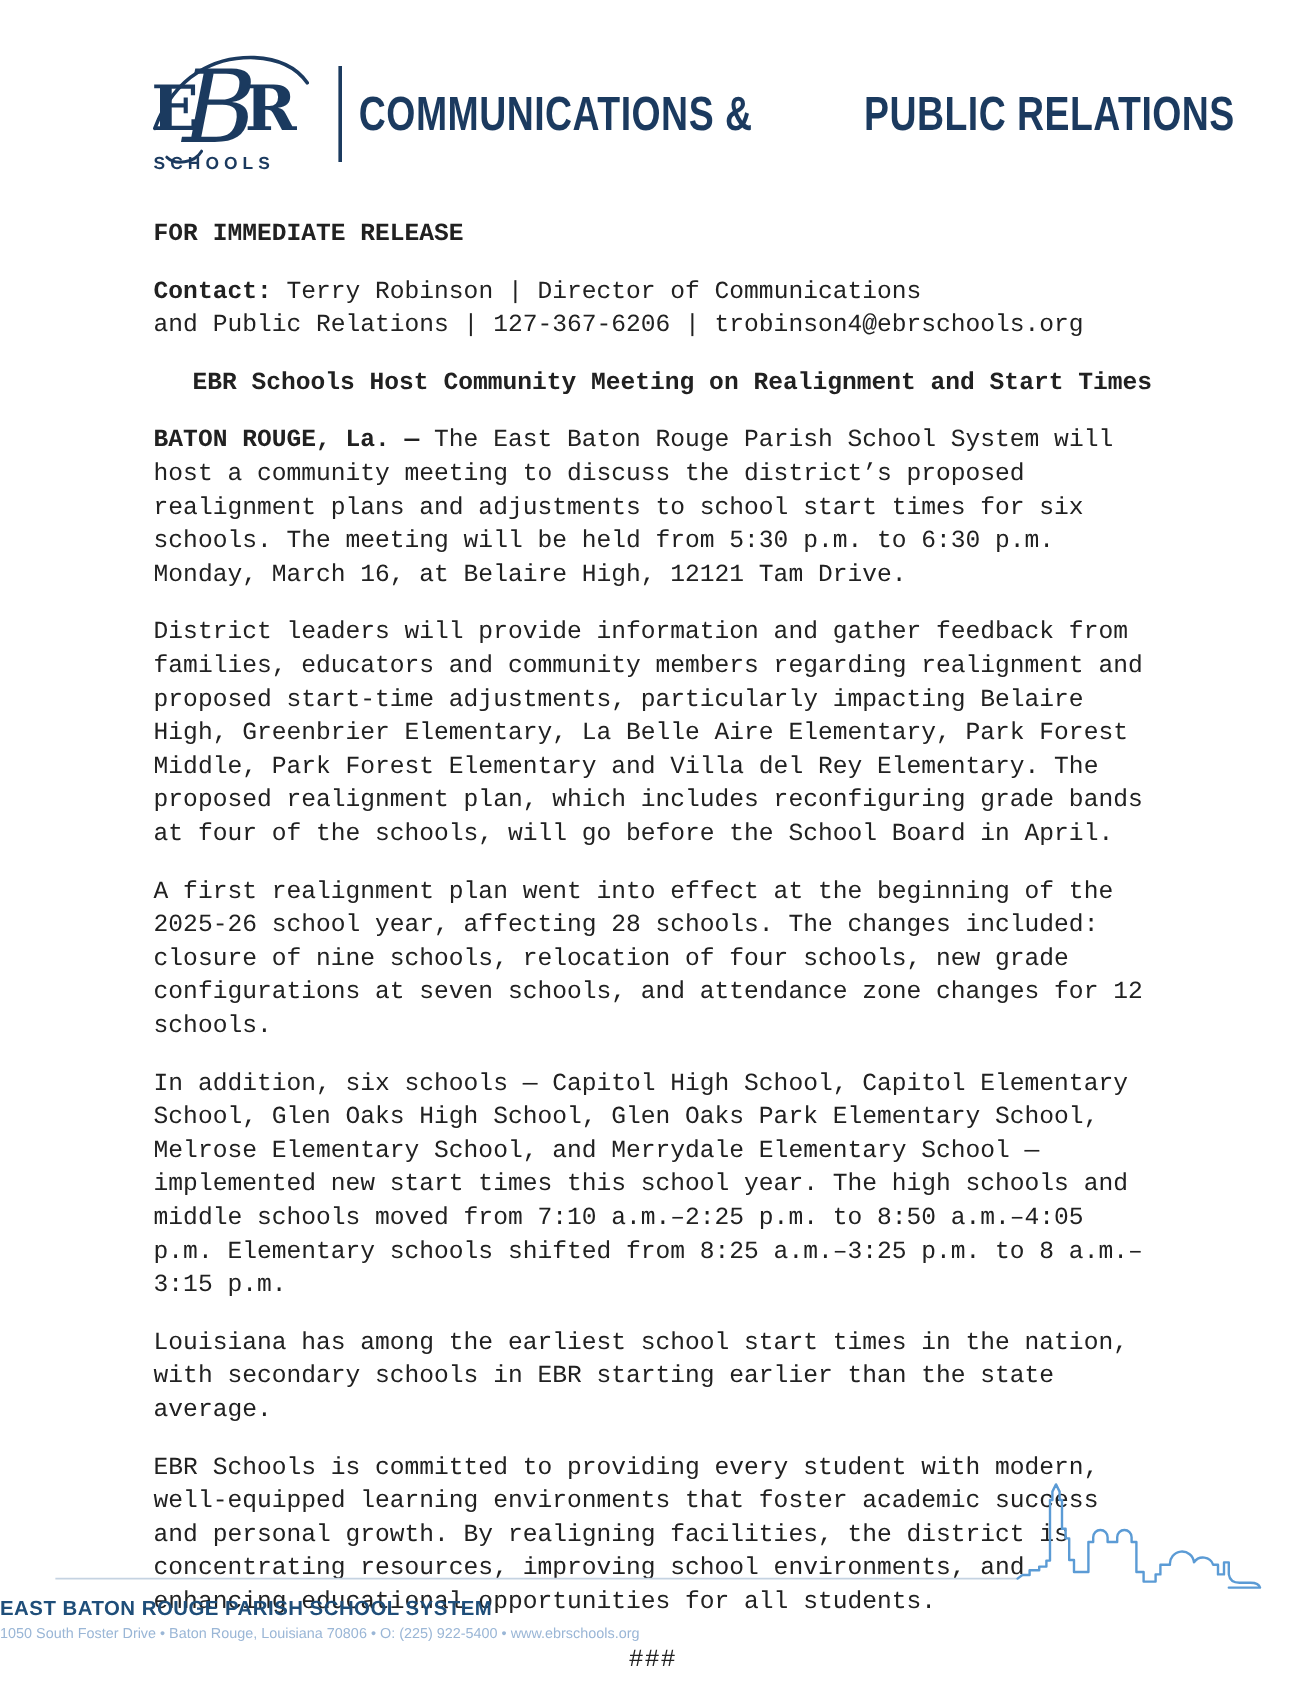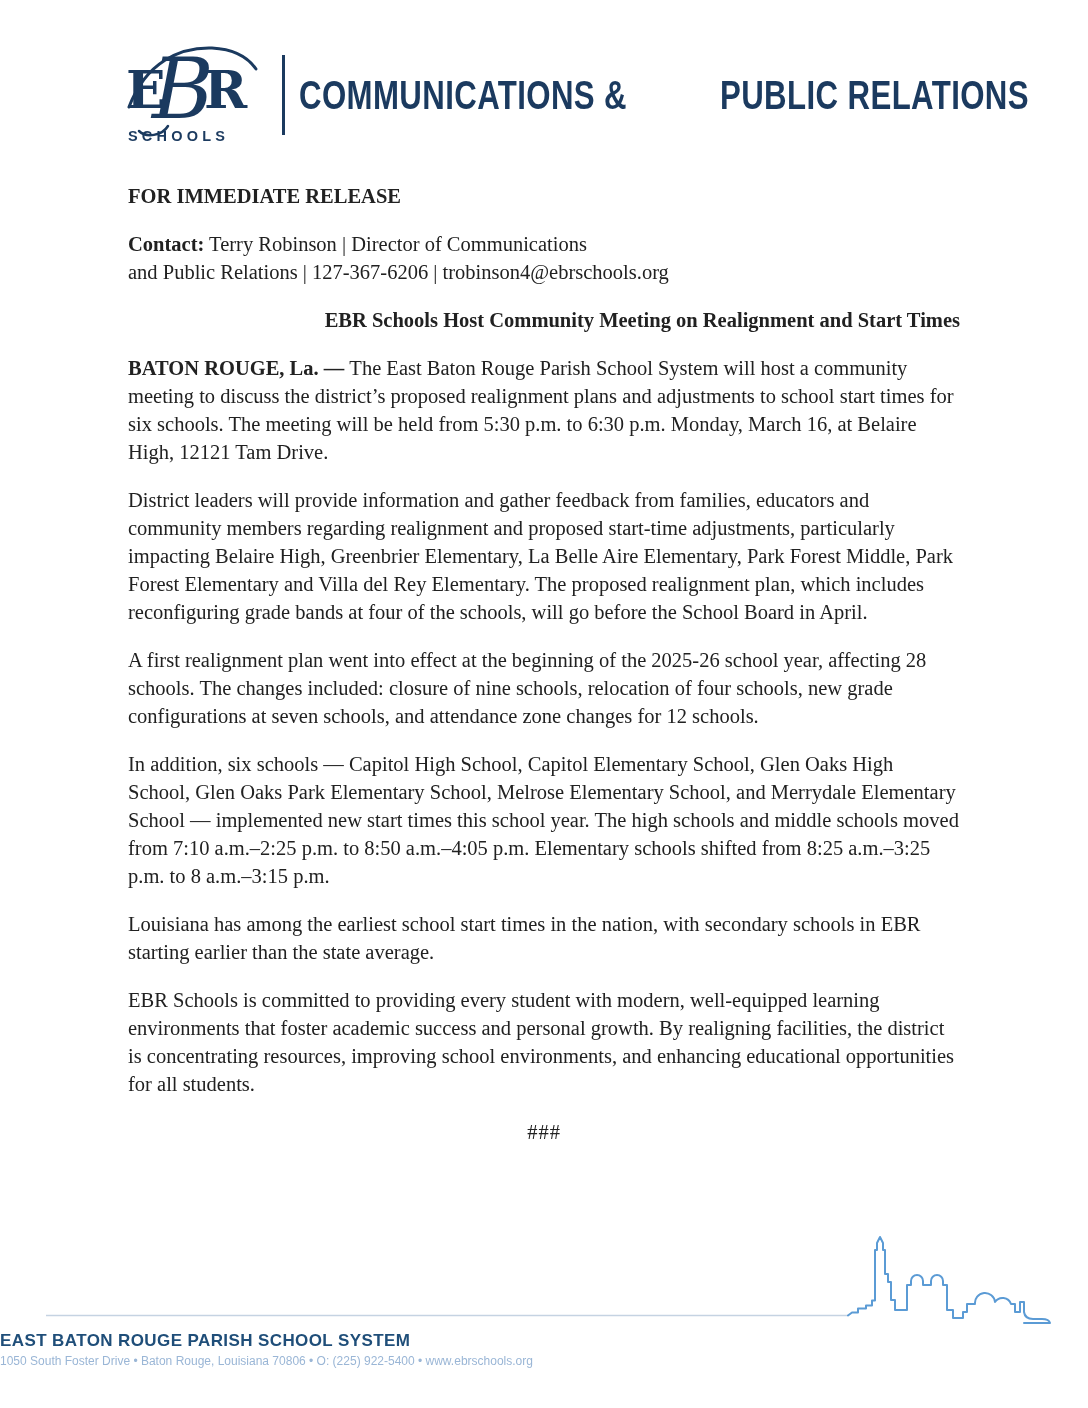--- a/index.html
+++ b/index.html
@@ -47,21 +47,21 @@
 
   
   .content{
     position:absolute;
     left:128px;
     top:182px;
     width:832px;
     font-size:20.5px;
     line-height:28px;
   }
-  .content p{margin:0 0 20px 0;}
+  .content p{margin:0 0 20px 0;font-family:Liberation Mono, monospace;}
   .bold{font-weight:bold;}
   .doc-title{
     font-weight:bold;
     text-align:right;
     margin:0 0 20px 0;
   }
   .end-mark{
     text-align:center;
     letter-spacing:1px;
     margin-top:36px;

